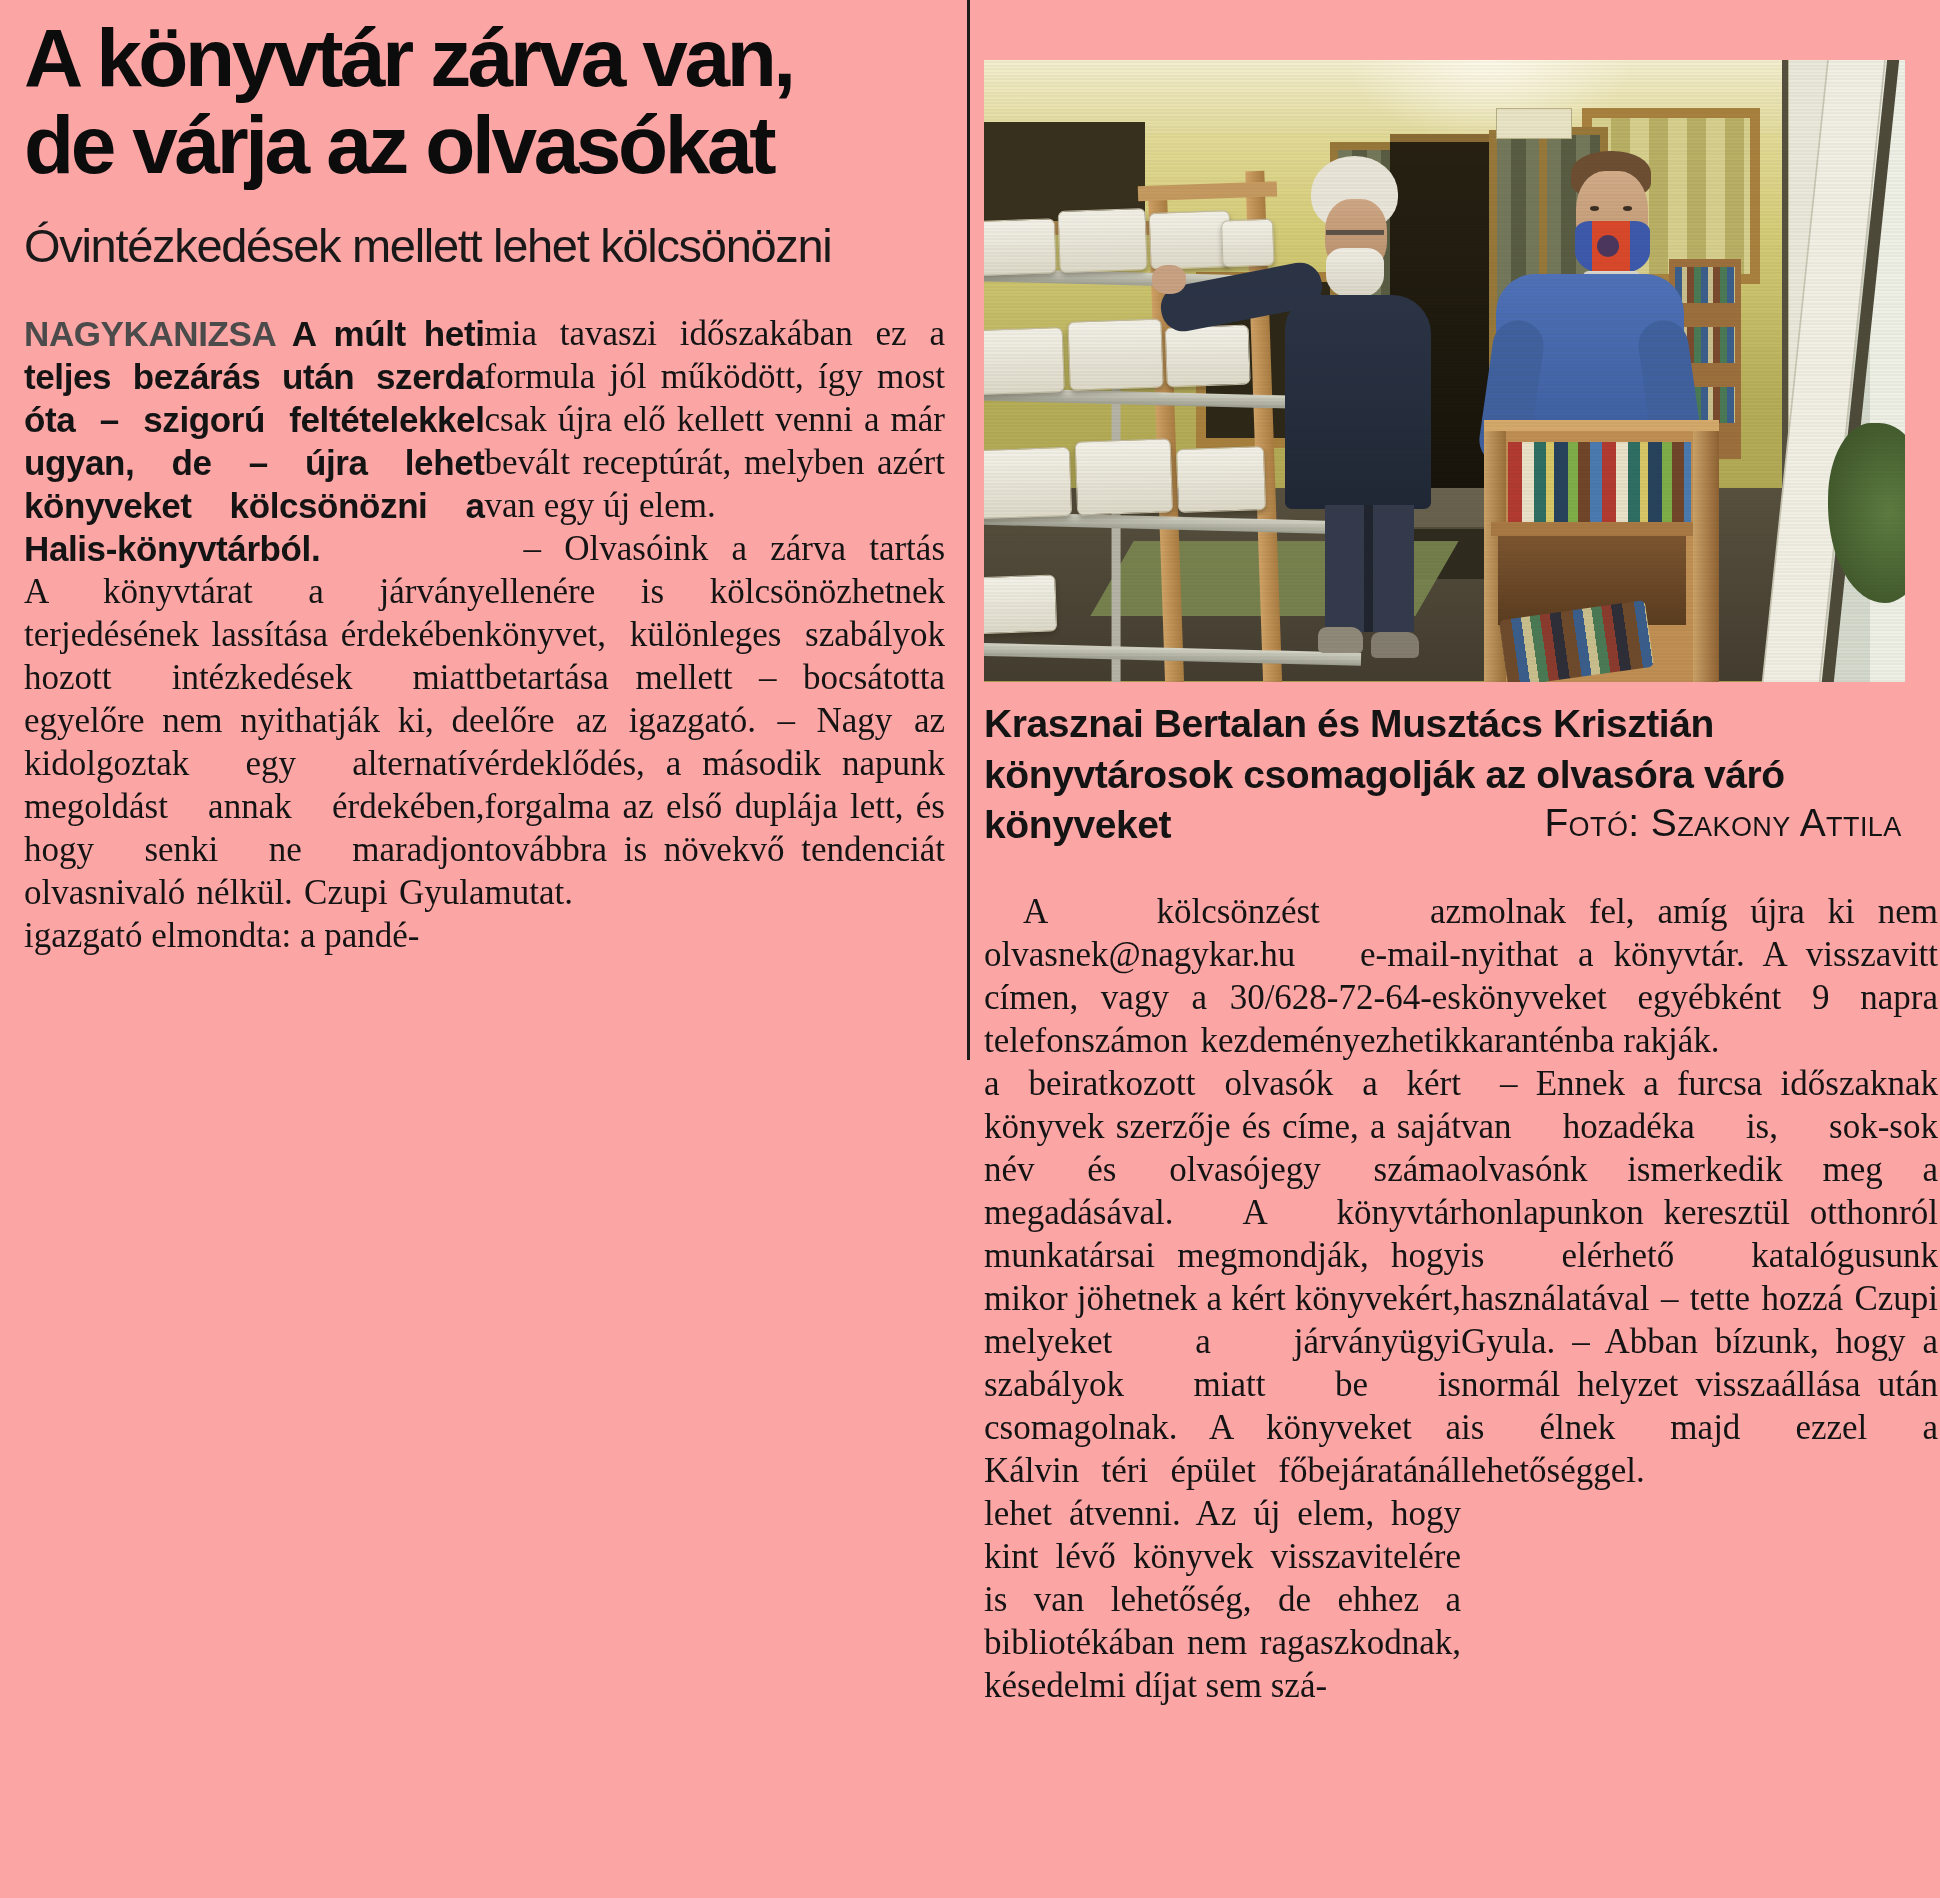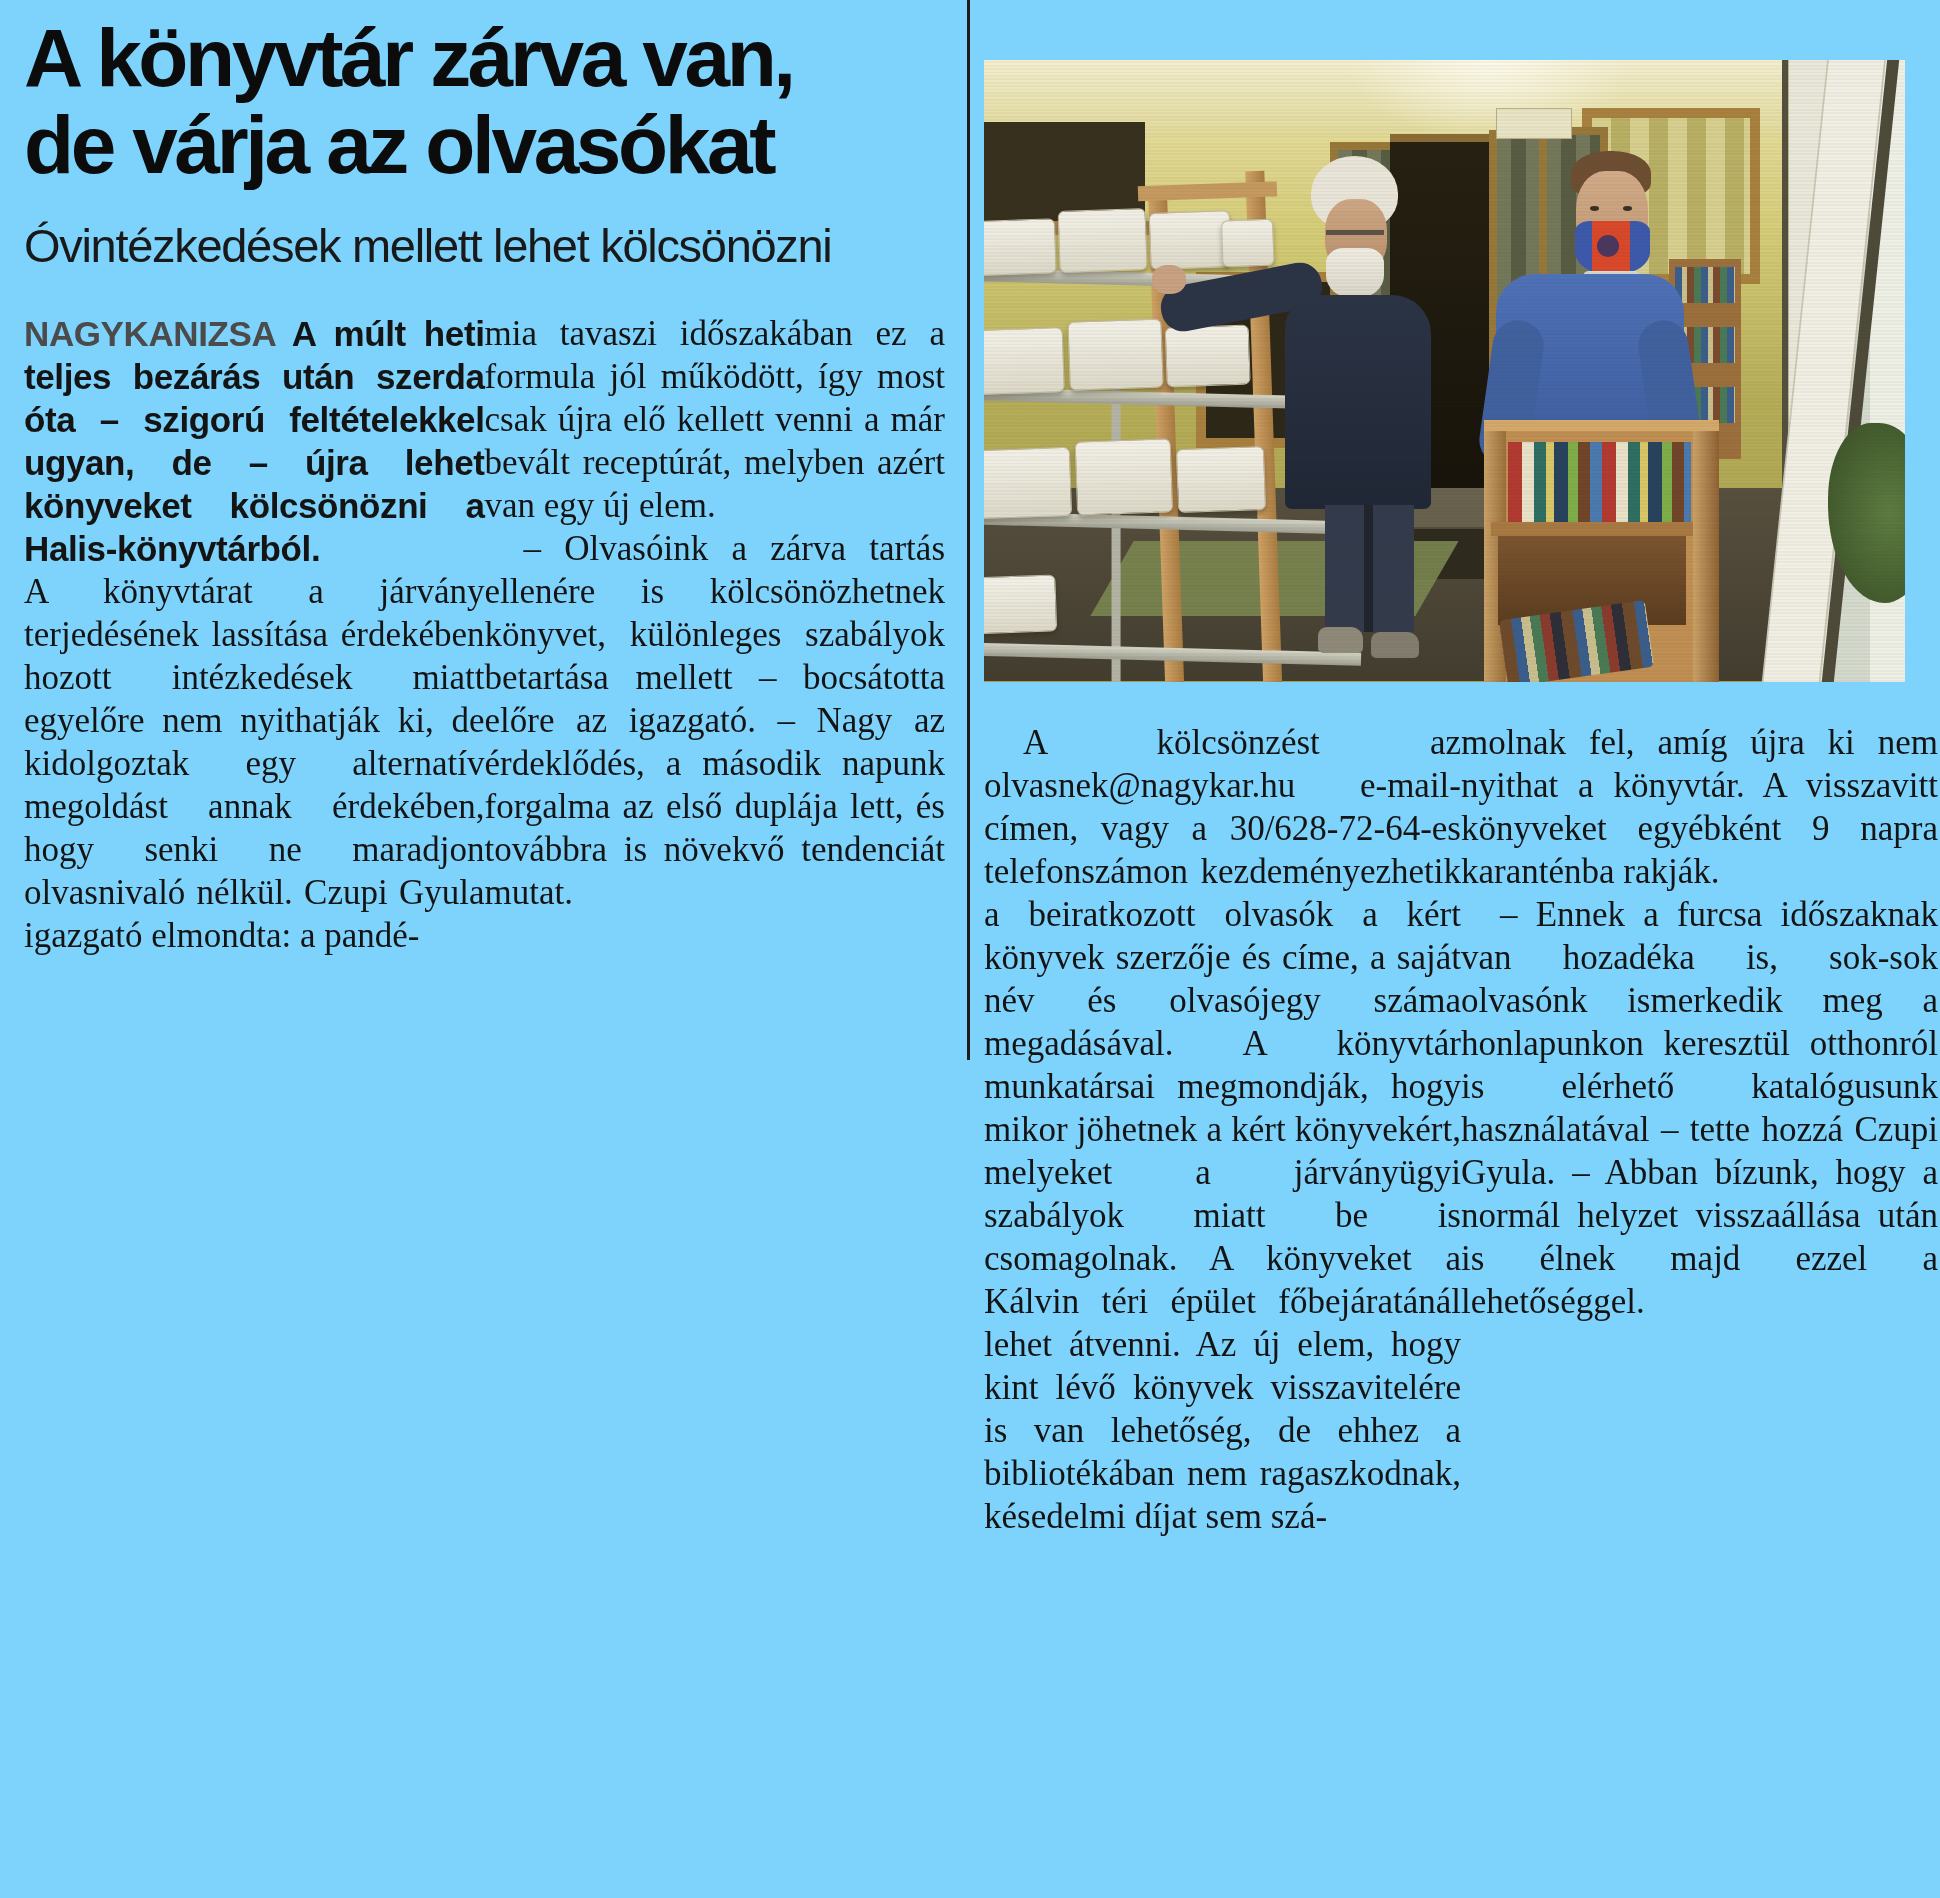--- a/index.html
+++ b/index.html
@@ -1,16 +1,16 @@
 <!DOCTYPE html>
 <html lang="hu" style="font-size:13.7px"><head>
 <meta charset="utf-8">
 <style>
   html,body{margin:0;padding:0;background:#d8d8d4;}
-  .page{position:relative;width:1941px;height:1899px;background:#7dd3fc;overflow:hidden;
+  .page{position:relative;width:1941px;height:1899px;background:#fca5a5;overflow:hidden;
         font-family:"Liberation Serif", serif;color:#141414;}
   
   .left-article{position:absolute;left:24px;top:15.4px;width:921px;}
   .right-article{position:absolute;left:984px;top:12px;width:954px;}
   .headline{font-family:"Liberation Sans",sans-serif;font-weight:700;font-size:82px;
             line-height:1.06;letter-spacing:-3.4px;white-space:pre-line;color:#0c0c0c;}
   .subhead{font-family:"Liberation Sans",sans-serif;font-weight:400;font-size:47px;
            letter-spacing:-1.3px;margin-top:29px;color:#191919;}
   .divider{position:absolute;left:967px;top:0;width:2.6px;height:1060px;background:#1d1d1d;}
   .cols{display:flex;margin-top:39px;}
@@ -219,20 +219,21 @@
       <div class="ph cart-left"></div>
       <div class="ph cart-right"></div>
       <div class="ph cart-top-edge"></div>
       <div class="ph cart-books"></div>
       <div class="ph cart-shelf"></div>
       <div class="ph cart-cavity"></div>
       <div class="ph cart-low-books"></div>
       <div class="ph grain"></div>
     </div>
 
+    <div class="caption"><span>Krasznai Bertalan és Musztács Krisztián könyvtárosok csomagolják az olvasóra váró könyveket</span><span class="credit">Fotó: Szakony Attila</span></div>
 
     <div class="cols">
       <div class="col">
         <p class="indent">A kölcsönzést az olvasnek@nagykar.hu e-mail-címen, vagy a 30/628-72-64-es telefonszámon kezdeményezhetik a beiratkozott olvasók a kért könyvek szerzője és címe, a saját név és olvasójegy száma megadásával. A könyvtár munkatársai megmondják, hogy mikor jöhetnek a kért könyvekért, melyeket a járványügyi szabályok miatt be is csomagolnak. A könyveket a Kálvin téri épület főbejáratánál lehet átvenni. Az új elem, hogy kint lévő könyvek visszavitelére is van lehetőség, de ehhez a bibliotékában nem ragaszkodnak, késedelmi díjat sem szá-</p>
       </div>
       <div class="col">
         <p>molnak fel, amíg újra ki nem nyithat a könyvtár. A visszavitt könyveket egyébként 9 napra karanténba rakják.</p>
         <p class="indent sig-holder"><span>– Ennek a furcsa időszaknak van hozadéka is, sok-sok olvasónk ismerkedik meg a honlapunkon keresztül otthonról is elérhető katalógusunk használatával – tette hozzá Czupi Gyula. – Abban bízunk, hogy a normál helyzet visszaállása után is élnek majd ezzel a lehetőséggel.</span></p>
       </div>
     </div>

